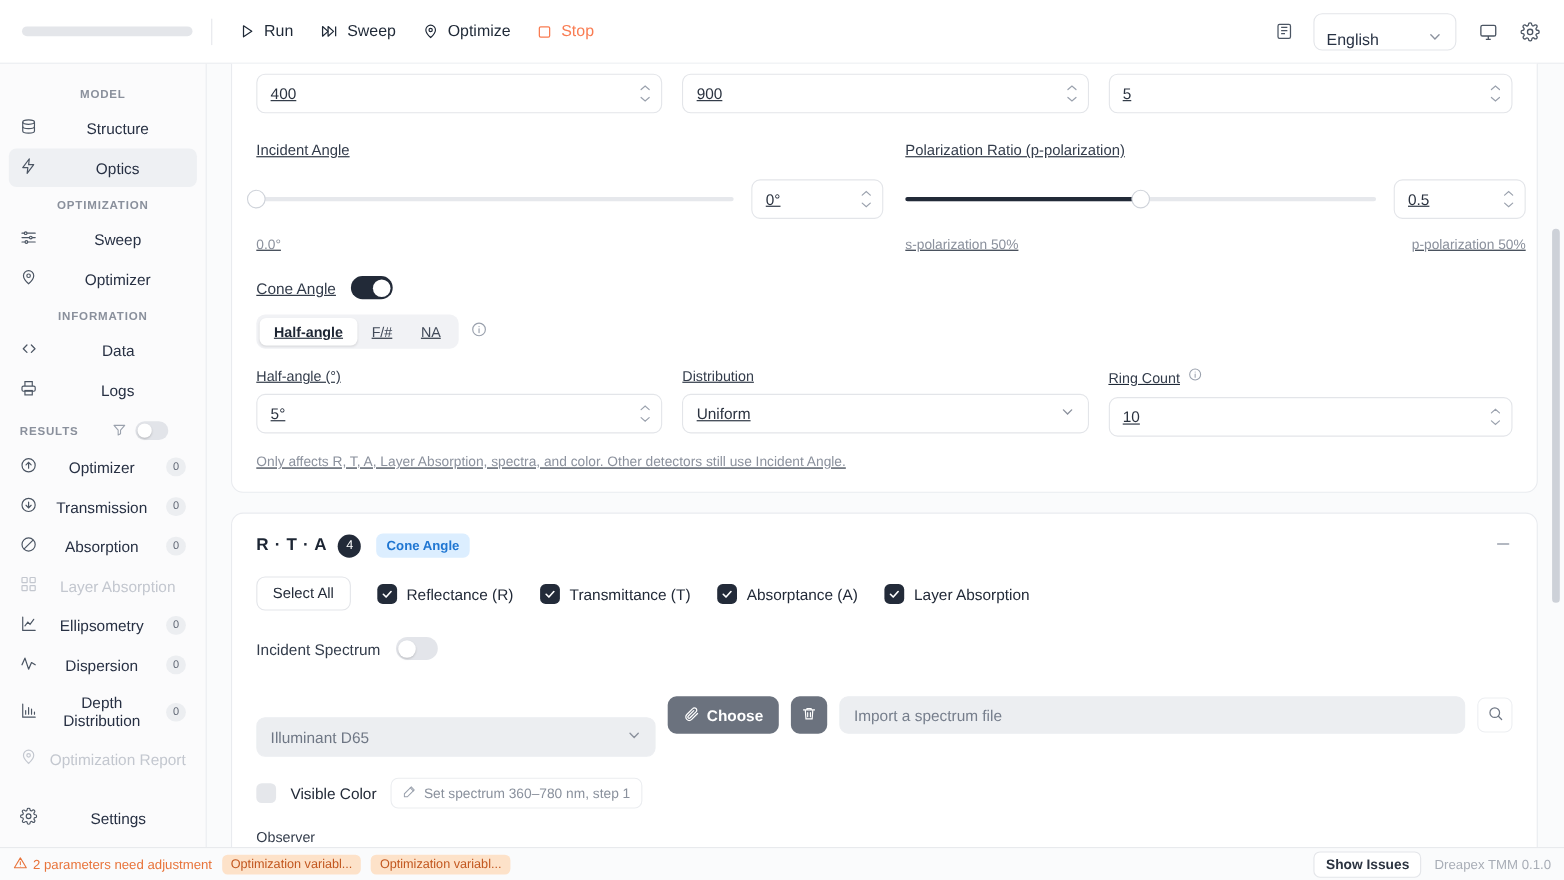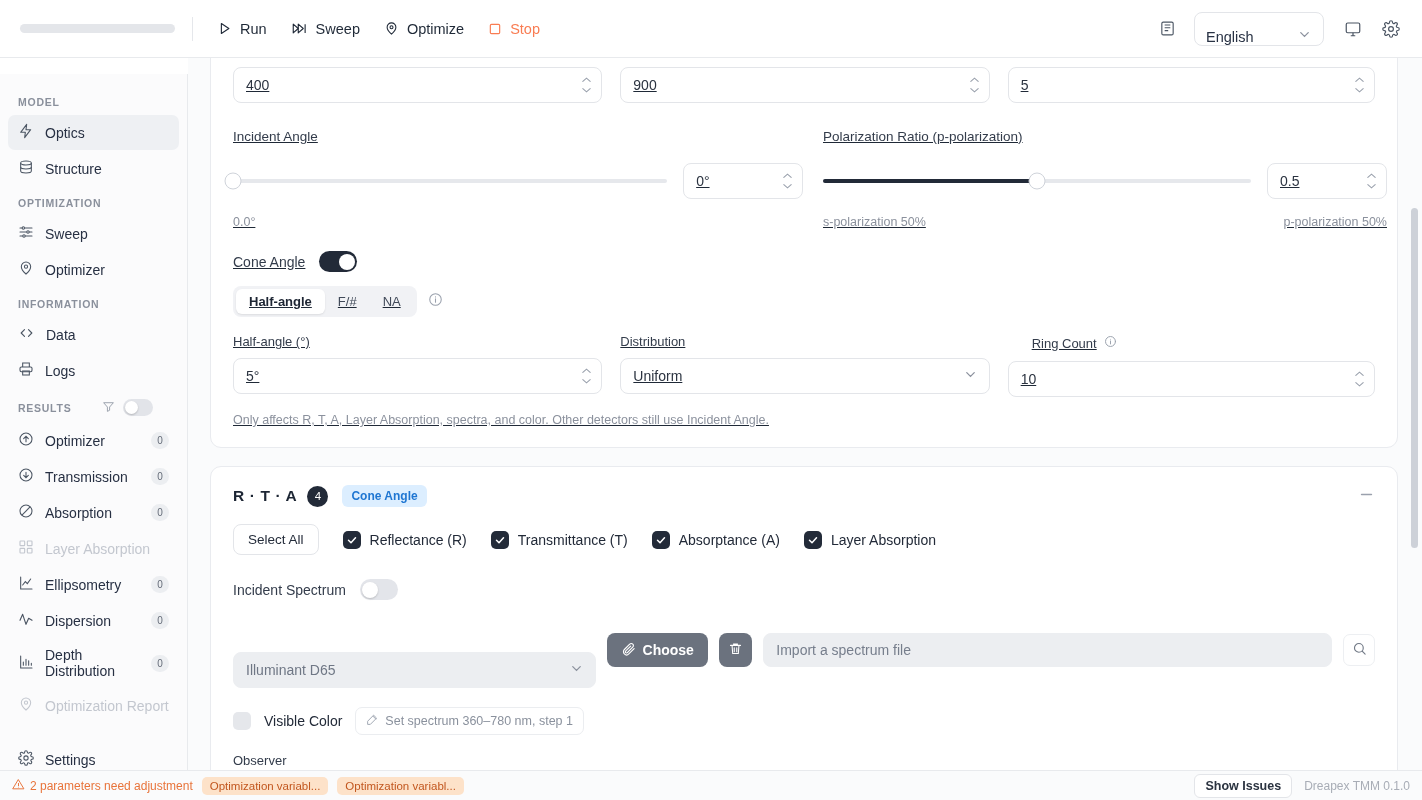--- a/index.html
+++ b/index.html
@@ -44,23 +44,24 @@
   .lang-select {
     display: flex; align-items: flex-end; justify-content: space-between;
     width: 130px; height: 34px; padding: 0 11px;
     border: 1px solid #e3e5e9; border-radius: 8px;
     font-size: 14.5px; color: #283244; cursor: pointer; background: #fff;
     margin: 0 8px 0 6px;
   }
 
   
   .sidebar {
-    position: absolute; left: 0; top: 74px; width: 188px; height: 712px;
+    position: absolute; left: 0; top: 58px; width: 188px; height: 712px;
     background: #fbfbfc; border-right: 1px solid #e8eaed;
     padding-top: 12px;
+    text-align: center;
   }
   .side-group { font-size: 10.5px; font-weight: bold; letter-spacing: 0.07em;
     color: #8a909c; padding: 10px 18px 6px 18px; text-transform: uppercase; }
   .side-group-row { display: flex; align-items: center; }
   .side-group-row .filt { margin-left: auto; display: flex; align-items: center; gap: 8px; padding-right: 16px; }
   .toggle-sm {
     width: 30px; height: 17px; border-radius: 9px; background: #e2e4e9;
     position: relative; cursor: pointer; flex: none;
   }
   .toggle-sm::after {
@@ -290,38 +291,38 @@
           <path d="M19.4 15a1.6 1.6 0 0 0 .3 1.8l.1.1a2 2 0 1 1-2.8 2.8l-.1-.1a1.6 1.6 0 0 0-1.8-.3 1.6 1.6 0 0 0-1 1.5V21a2 2 0 1 1-4 0v-.1A1.6 1.6 0 0 0 9 19.4a1.6 1.6 0 0 0-1.8.3l-.1.1a2 2 0 1 1-2.8-2.8l.1-.1a1.6 1.6 0 0 0 .3-1.8 1.6 1.6 0 0 0-1.5-1H3a2 2 0 1 1 0-4h.1A1.6 1.6 0 0 0 4.6 9a1.6 1.6 0 0 0-.3-1.8l-.1-.1a2 2 0 1 1 2.8-2.8l.1.1a1.6 1.6 0 0 0 1.8.3H9a1.6 1.6 0 0 0 1-1.5V3a2 2 0 1 1 4 0v.1a1.6 1.6 0 0 0 1 1.5 1.6 1.6 0 0 0 1.8-.3l.1-.1a2 2 0 1 1 2.8 2.8l-.1.1a1.6 1.6 0 0 0-.3 1.8V9a1.6 1.6 0 0 0 1.5 1H21a2 2 0 1 1 0 4h-.1a1.6 1.6 0 0 0-1.5 1z"></path>
         </svg>
     </button>
   </div>
 </div>
 
 <div class="sidebar">
 
   <div class="side-group">MODEL</div>
 
-  <div class="side-item active">
-    <span>
-      <svg width="16" height="16" viewBox="0 0 24 24" fill="none" stroke="#4b5563" stroke-width="1.6" stroke-linejoin="round">
-          <path d="M13 2 4 14h7l-1 8 9-12h-7z"></path>
-        </svg>
-    </span>
-    <span class="lbl">Optics</span>
-  </div>
-
   <div class="side-item">
     <span>
       <svg width="16" height="16" viewBox="0 0 24 24" fill="none" stroke="#4b5563" stroke-width="1.6">
           <ellipse cx="12" cy="6" rx="8" ry="3"></ellipse>
           <path d="M4 6v6c0 1.7 3.6 3 8 3s8-1.3 8-3V6"></path>
           <path d="M4 12v6c0 1.7 3.6 3 8 3s8-1.3 8-3v-6"></path>
         </svg>
     </span>
     <span class="lbl">Structure</span>
+  </div>
+
+  <div class="side-item active">
+    <span>
+      <svg width="16" height="16" viewBox="0 0 24 24" fill="none" stroke="#4b5563" stroke-width="1.6" stroke-linejoin="round">
+          <path d="M13 2 4 14h7l-1 8 9-12h-7z"></path>
+        </svg>
+    </span>
+    <span class="lbl">Optics</span>
   </div>
 
   <div class="side-group">OPTIMIZATION</div>
 
   <div class="side-item">
     <span>
       <svg width="16" height="16" viewBox="0 0 24 24" fill="none" stroke="#4b5563" stroke-width="1.6" stroke-linecap="round">
           <path d="M3 6h18M3 12h18M3 18h18"></path>
           <circle cx="8" cy="6" r="1.8" fill="#fff"></circle>
           <circle cx="15" cy="12" r="1.8" fill="#fff"></circle>
@@ -609,21 +610,21 @@
             <span>
               <svg width="15" height="15" viewBox="0 0 24 24" fill="none" stroke="#8b919d" stroke-width="2" stroke-linecap="round">
                   <path d="M6 9l6 6 6-6"></path>
                 </svg>
             </span>
           </div>
         </div>
 
         <div style="width:374px;">
           <div style="display:flex; align-items:center; gap:7px;">
-            <span class="field-label" style="font-size:13px;margin-left:24px;">Ring Count</span>
+            <span class="field-label" style="font-size:13px;">Ring Count</span>
             <span>
               <svg width="13" height="13" viewBox="0 0 24 24" fill="none" stroke="#9aa1ad" stroke-width="1.8" stroke-linecap="round">
                   <circle cx="12" cy="12" r="9.2"></circle>
                   <path d="M12 11v5.5"></path>
                   <circle cx="12" cy="7.8" r="0.9" fill="#9aa1ad" stroke="none"></circle>
                 </svg>
             </span>
           </div>
           <div class="num-input" style="margin-top:9px;">
             <span>10</span>

